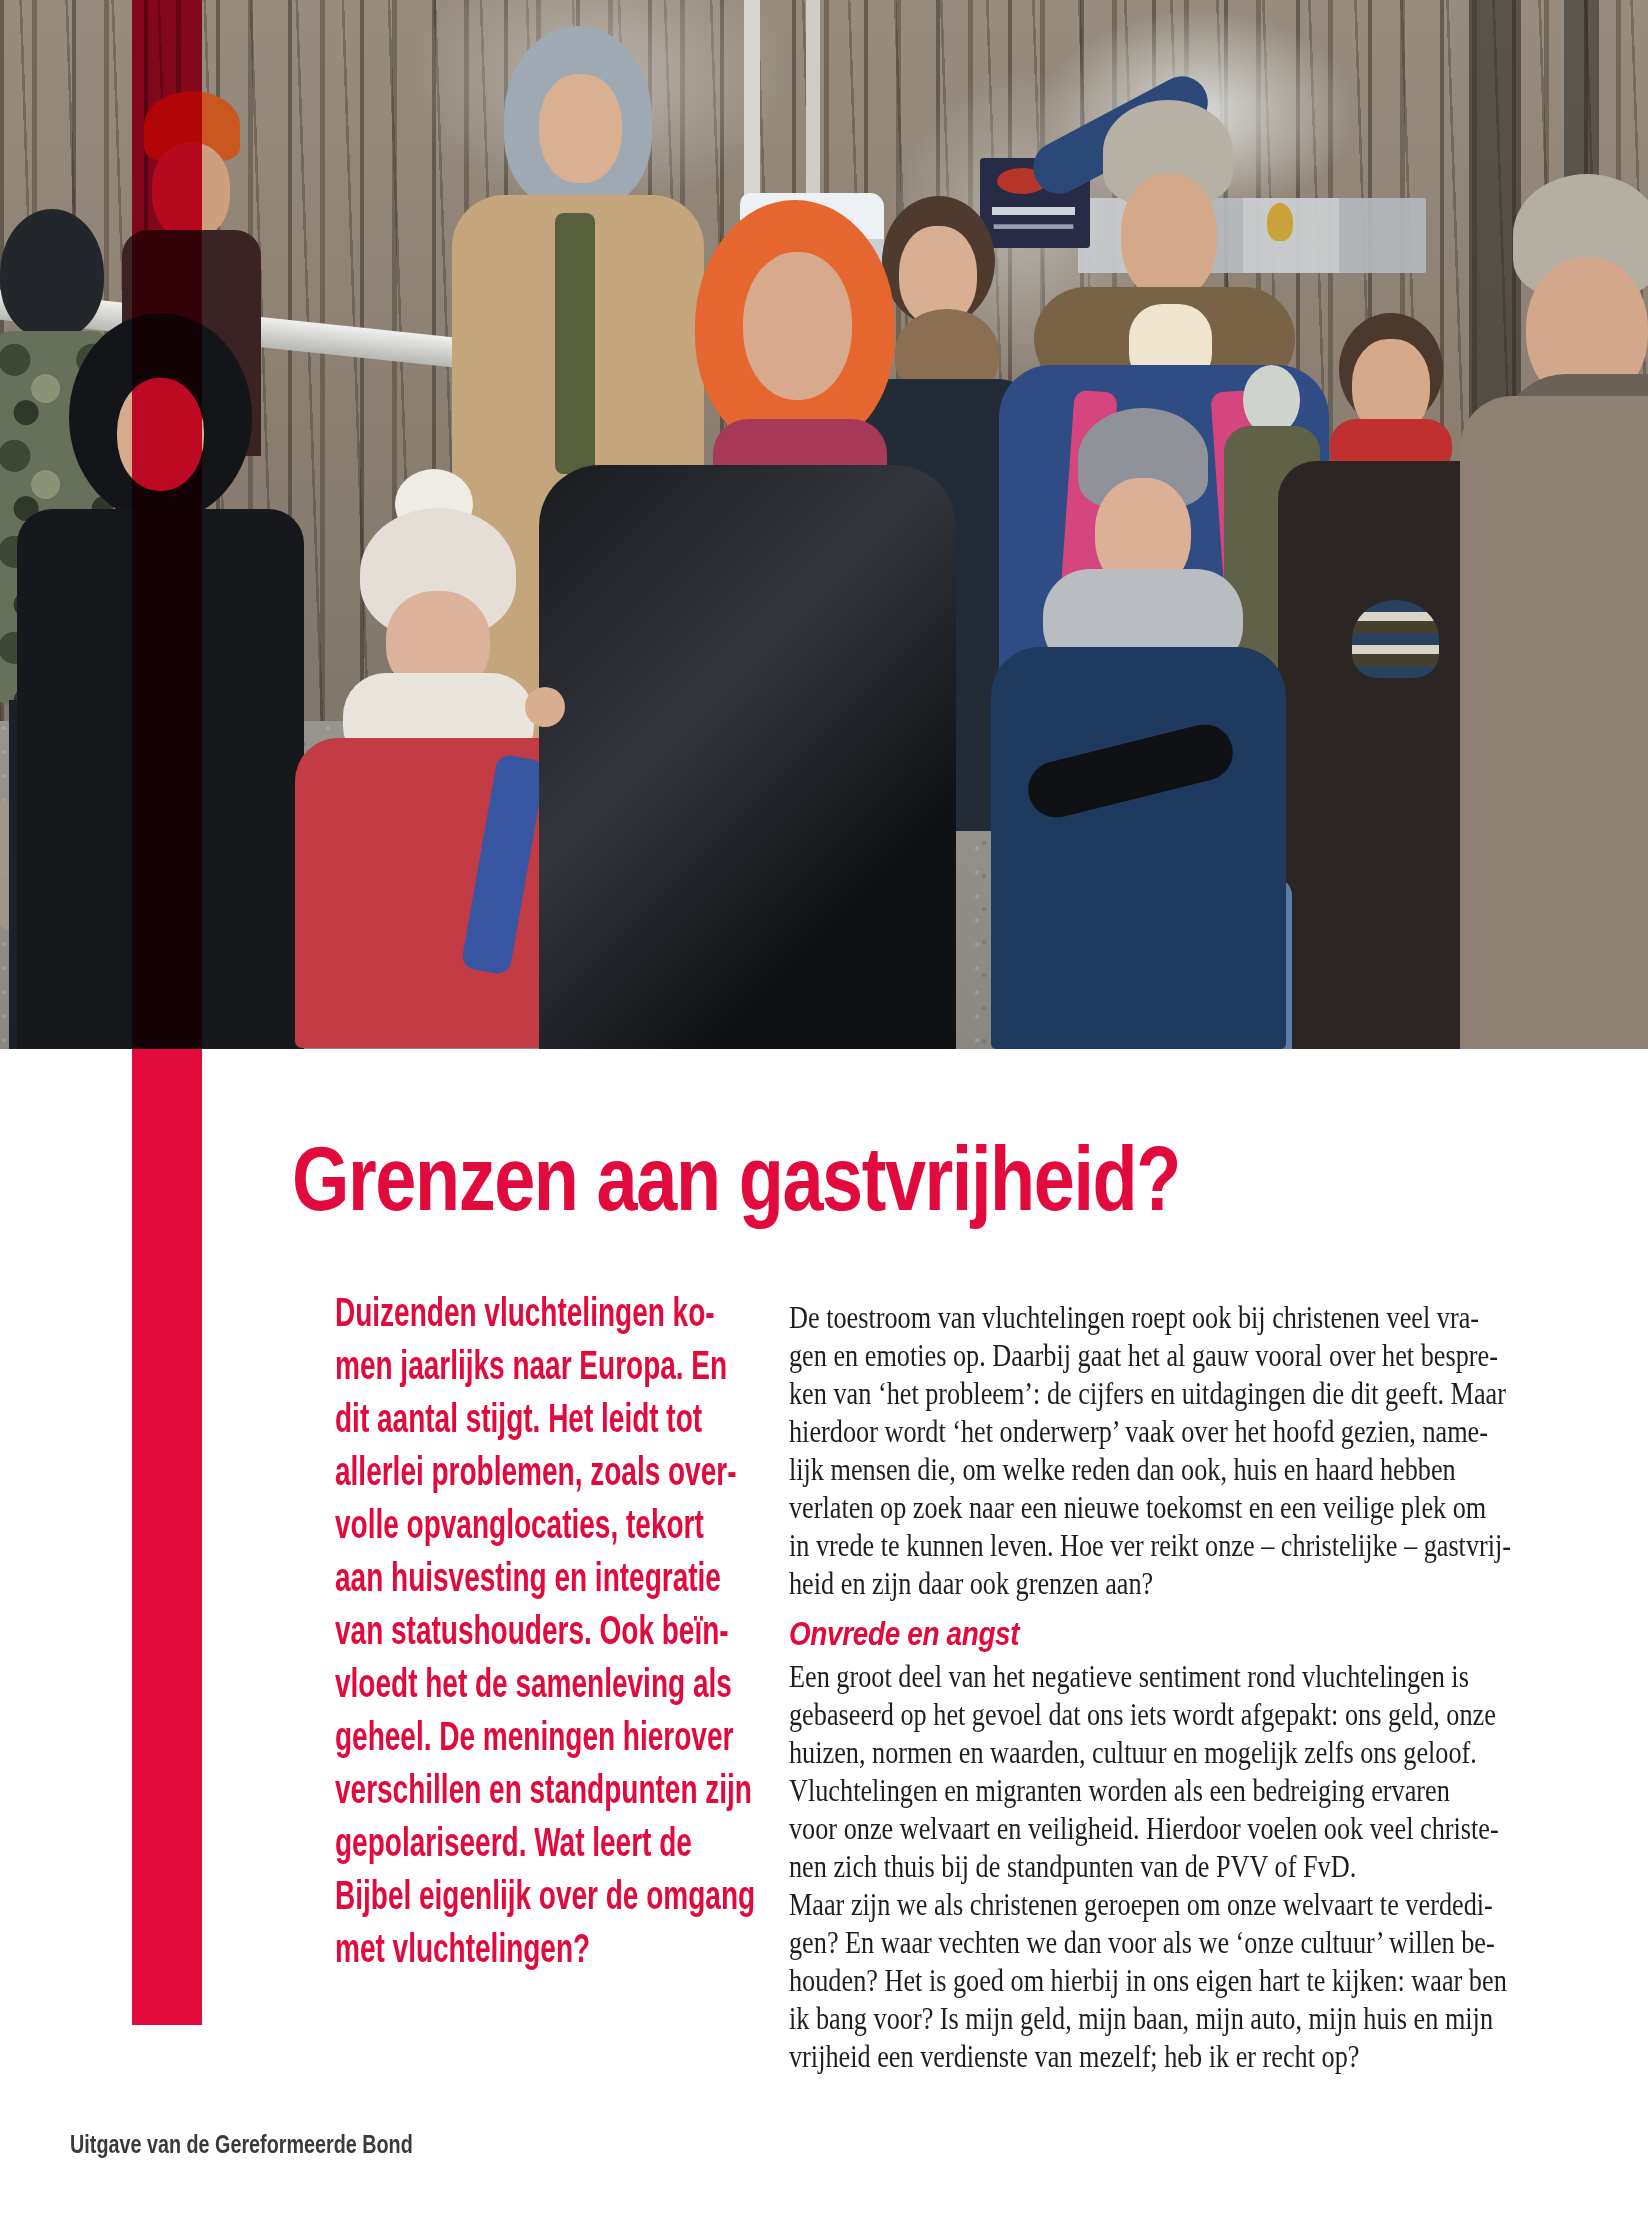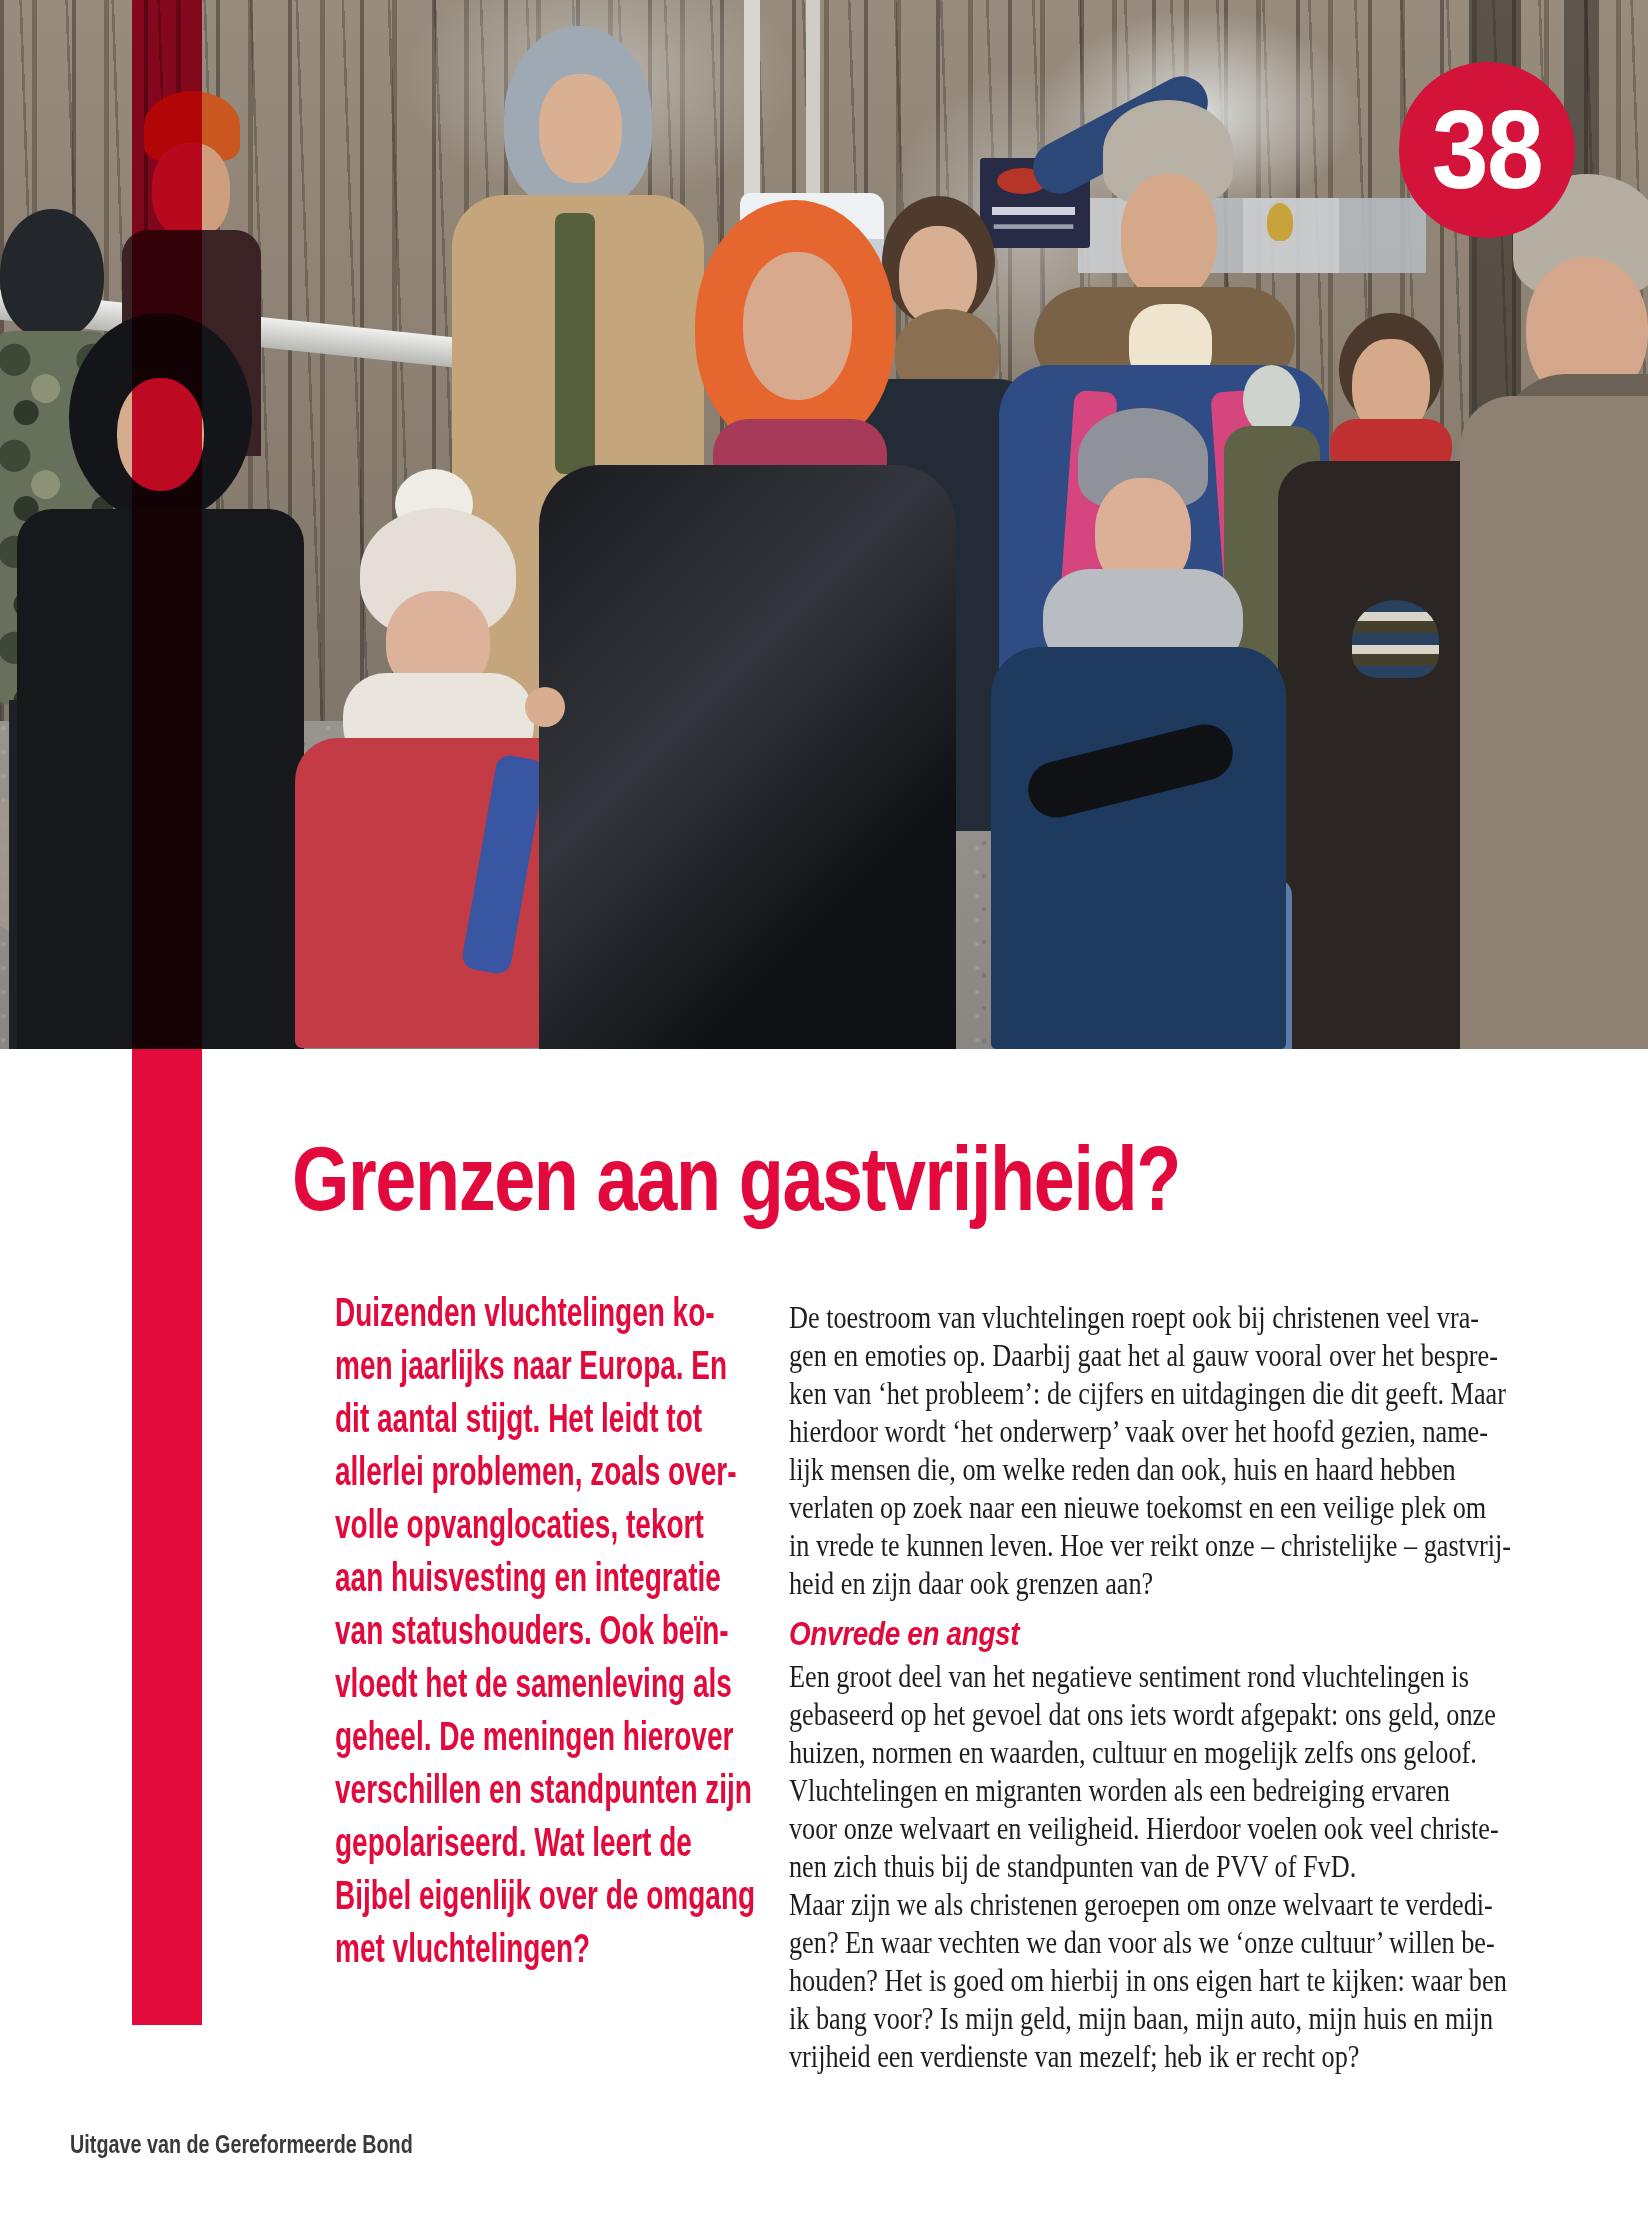--- a/index.html
+++ b/index.html
@@ -165,23 +165,20 @@
       <div style="left:87px;top:0;width:130px;height:100px;background:#8f9298;border-radius:50% 50% 28% 28%;"></div>
       <div style="left:104px;top:70px;width:96px;height:113px;background:#dbb096;border-radius:46%;"></div>
       <div style="left:52px;top:161px;width:200px;height:104px;background:#b9bcc0;border-radius:47px;"></div>
       <div style="left:0;top:239px;width:295px;height:402px;background:#1e3a5f;border-radius:49px 49px 5.2px 5.2px;"></div>
       <div style="left:35px;top:335px;width:209px;height:56px;background:#0f1114;border-radius:35px;transform:rotate(-14deg);"></div>
     </div>
 
     <div class="red-band"></div>
   </div>
 
-  <div class="badge">
-    <span>38</span>
-  </div>
 
   <div class="red-stripe"></div>
 
   <h1 class="title">Grenzen aan gastvrijheid?</h1>
 
   <div class="intro">Duizenden vluchtelingen ko-
 men jaarlijks naar Europa. En
 dit aantal stijgt. Het leidt tot
 allerlei problemen, zoals over-
 volle opvanglocaties, tekort

